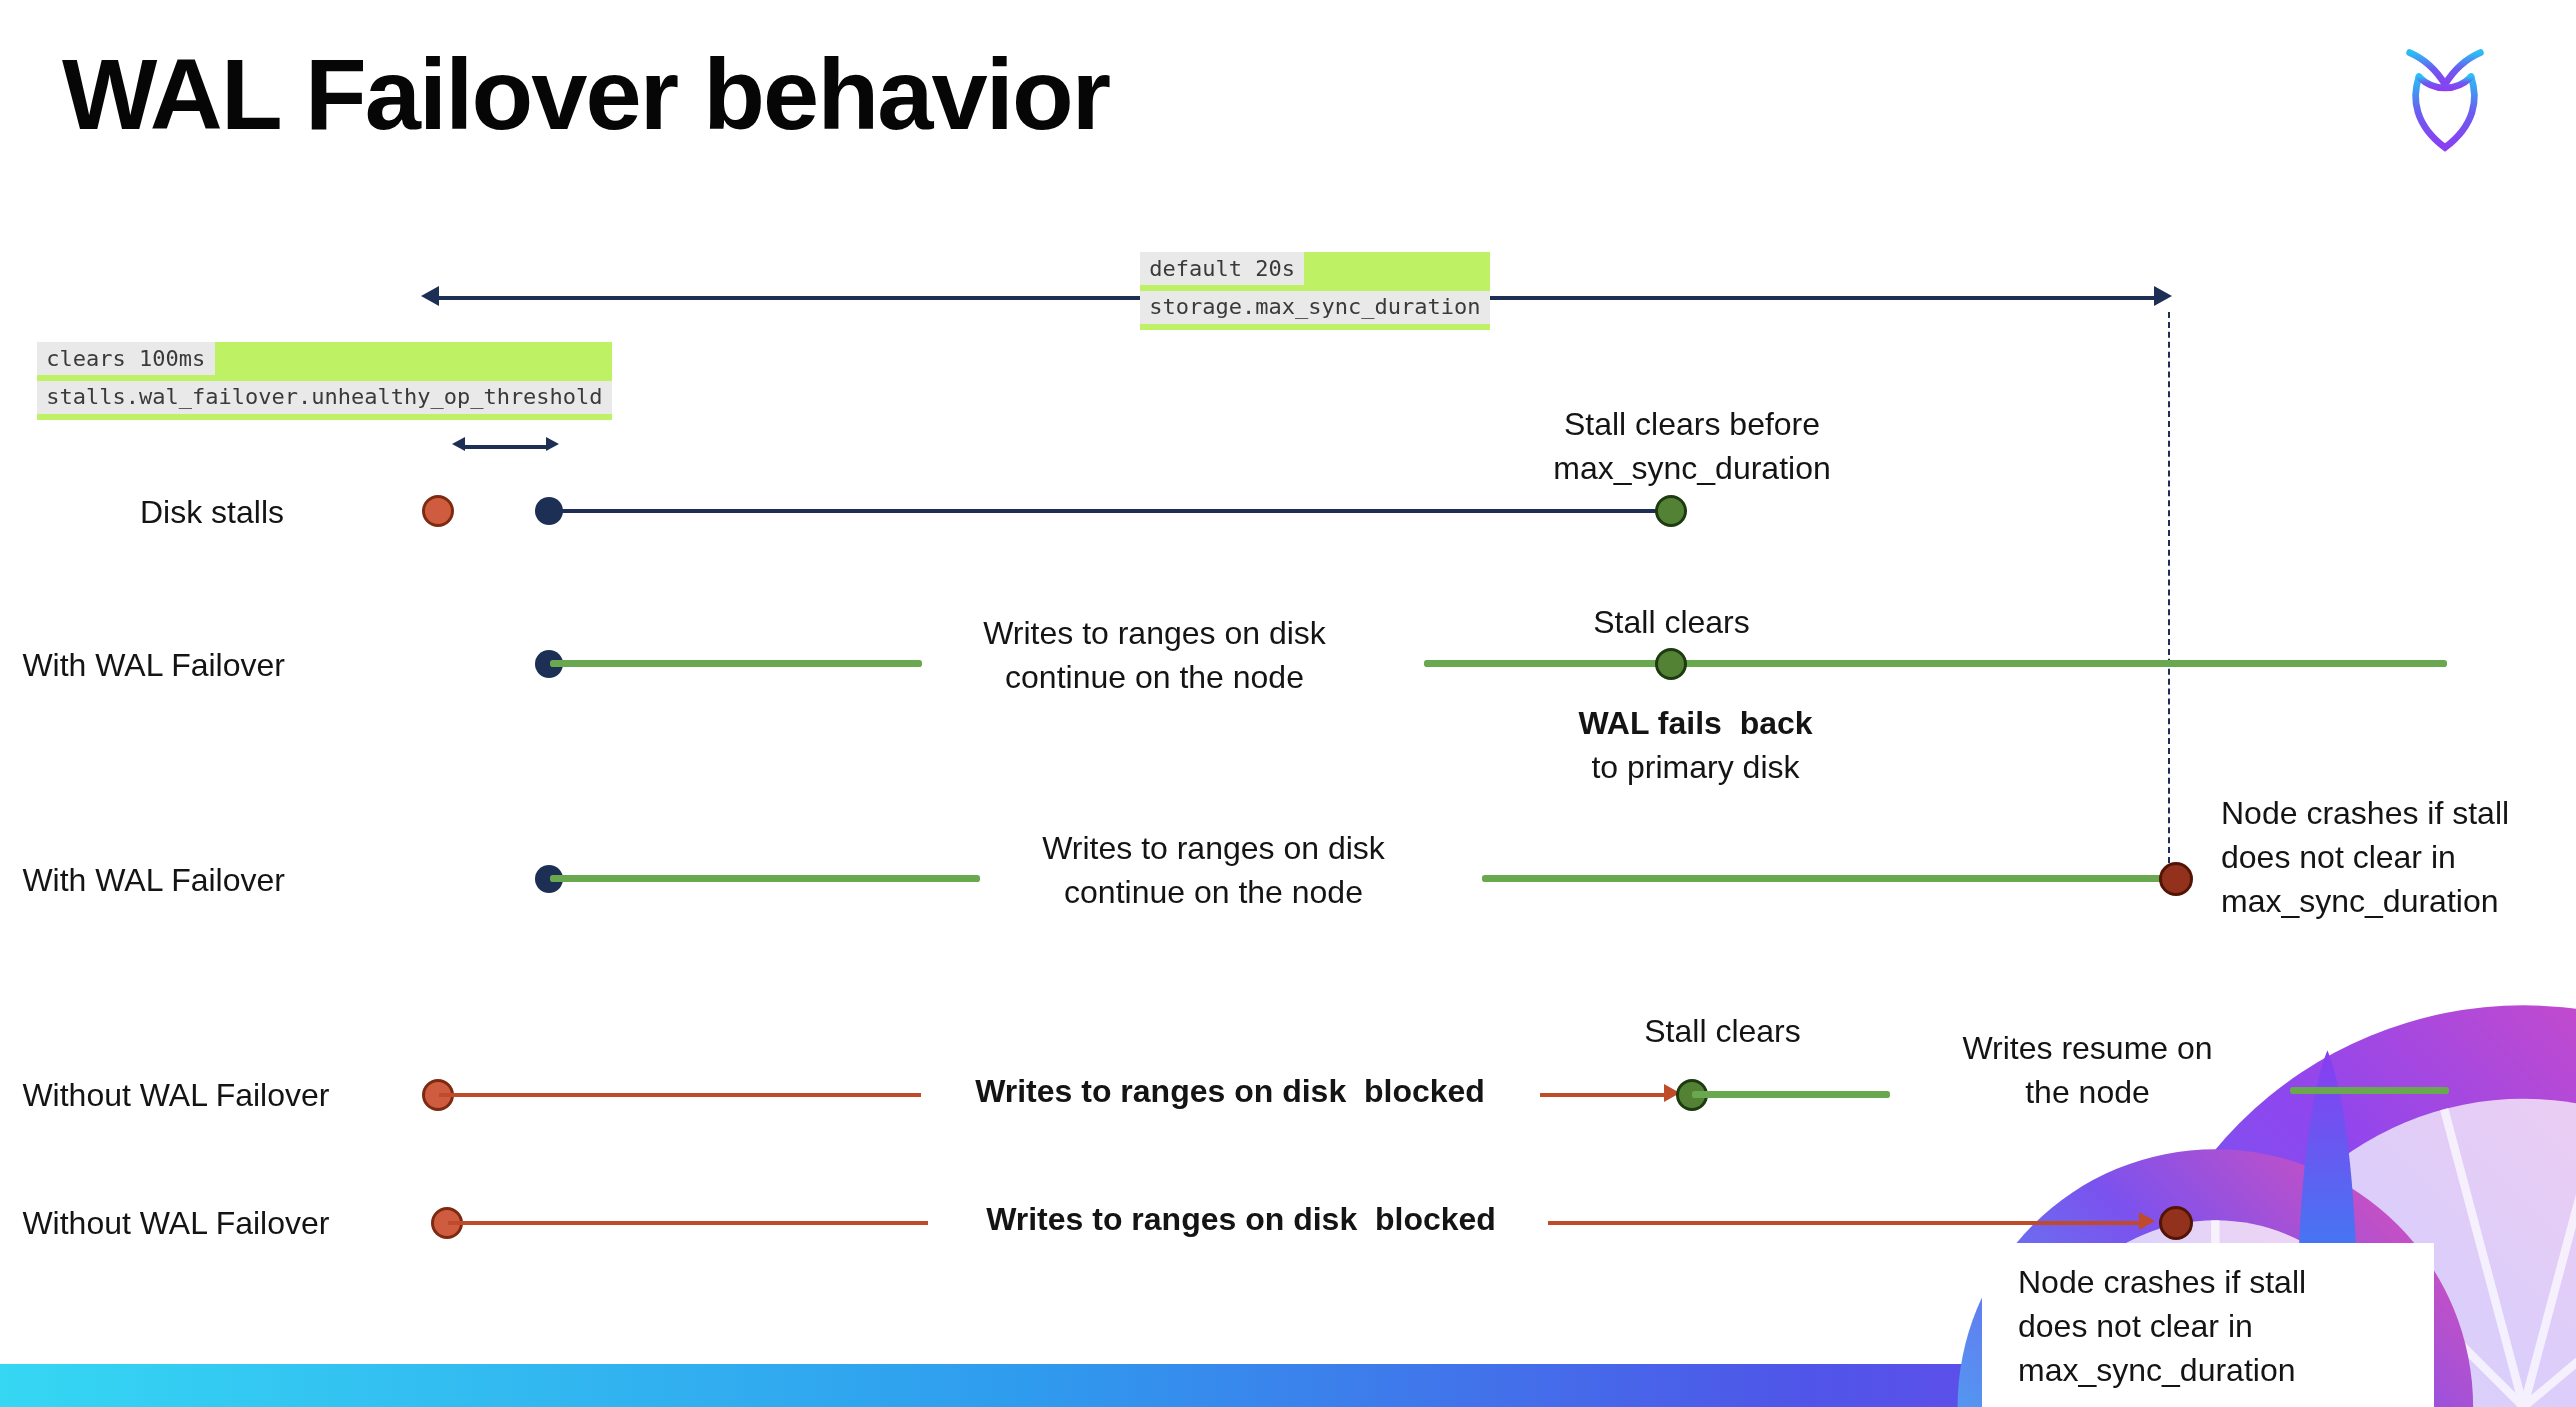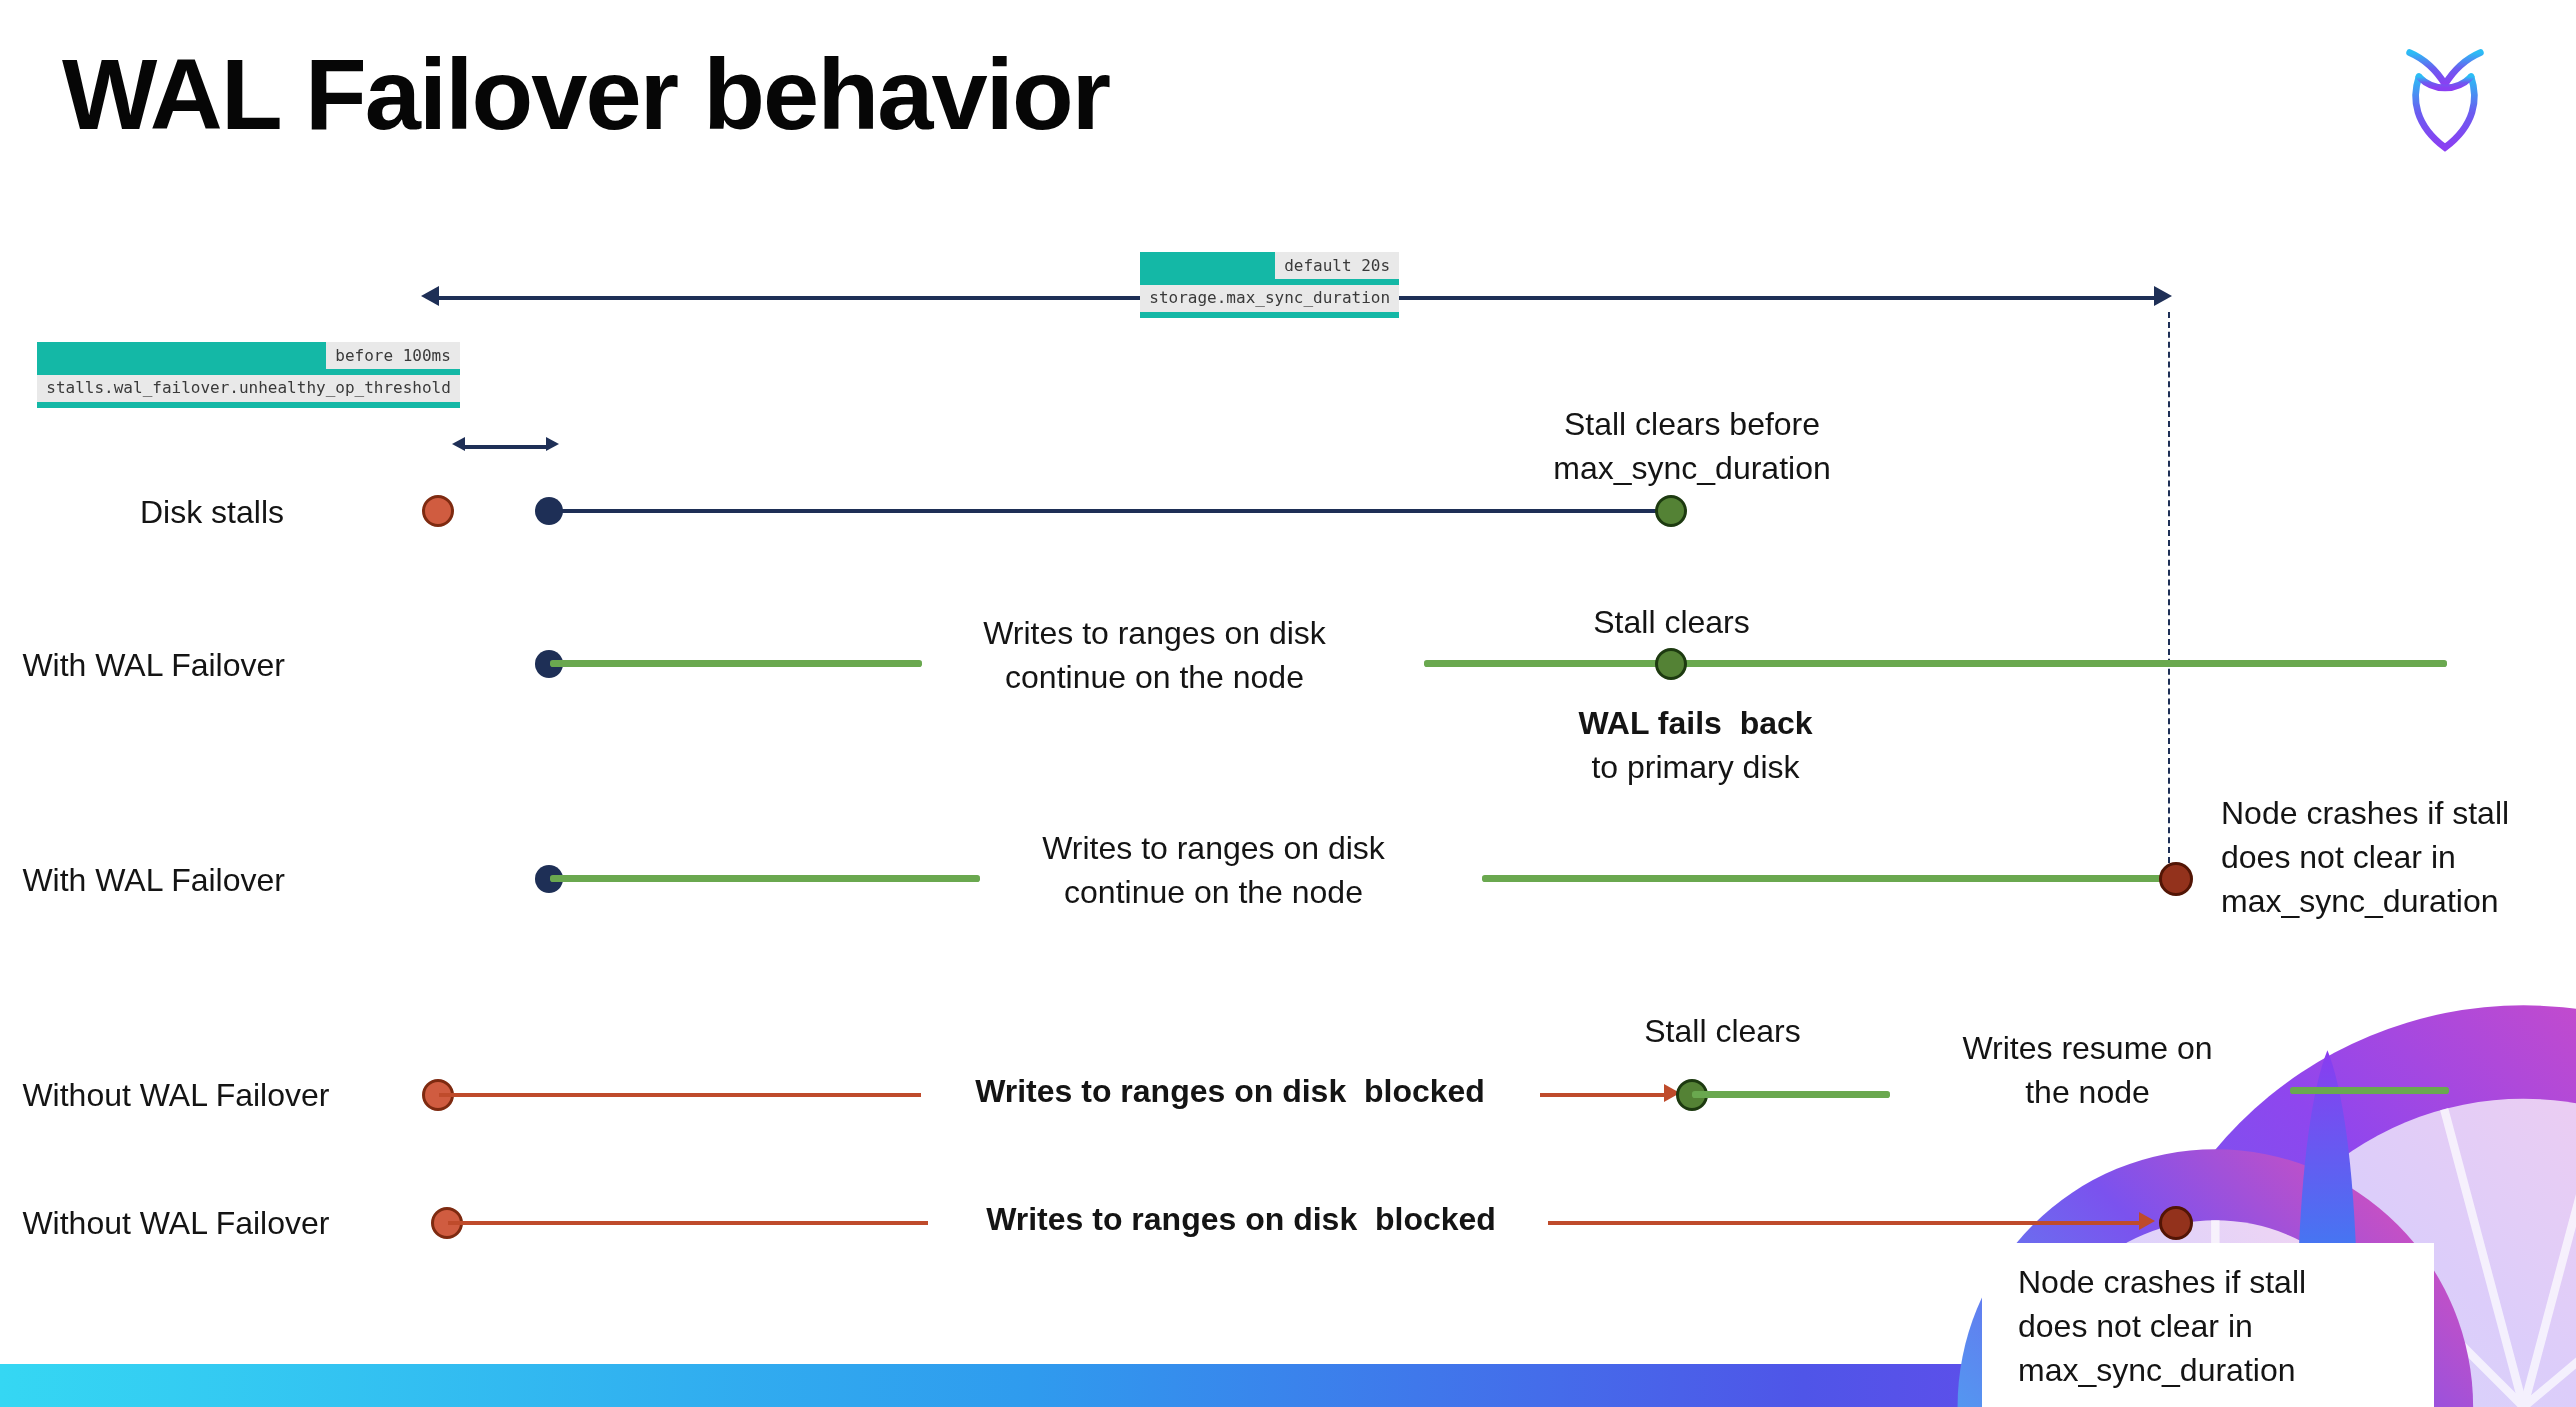--- a/index.html
+++ b/index.html
@@ -6,21 +6,21 @@
   #canvas{position:relative;width:2576px;height:1408px;background:#ffffff;overflow:hidden;
           font-family:"Liberation Sans",sans-serif;}
   .abs{position:absolute;}
   .title{font-size:101px;font-weight:800;color:#060606;letter-spacing:-1.9px;}
   .txt{position:absolute;font-size:32px;color:#141414;line-height:1.38;}
   .txt span{display:block;}
   .pre{white-space:pre-wrap;font-weight:bold;}
   .center{text-align:center;}
   .rightal{}
   .mono{position:absolute;font-family:"DejaVu Sans Mono","Liberation Mono",monospace;
-        font-size:16px;color:#3a3a3a;line-height:1.0;background:#14b8a6;z-index:3;text-align:right;}
+        font-size:22px;color:#3a3a3a;line-height:1.0;background:#bef264;z-index:3;}
   .mono .cl{margin-bottom:5.6px;}
   .mono .hl{display:inline-block;background:var(--code-highlight-bg,#e9e9e9);padding:5.6px 9.3px;}
   .hline{position:absolute;}
   .navyln{background:var(--navy,#1e2f56);height:3.7px;}
   .greenln{background:var(--green-line,#6aa84f);height:6.5px;border-radius:2.8px;}
   .redln{background:var(--red-line,#bf4b2b);height:3.7px;}
   .dot{position:absolute;border-radius:50%;box-sizing:border-box;}
   .dot-navy{width:28px;height:28px;background:var(--navy,#1e2f56);}
   .dot-red{width:32px;height:32px;background:var(--red-dot-fill,#d05c40);border:3.7px solid var(--red-dot-border,#7e2a10);}
   .dot-green{width:32px;height:32px;background:var(--green-dot,#548235);border:3.7px solid var(--green-dot-border,#1d3a10);}
@@ -66,21 +66,21 @@
   <div class="hline navyln" style="left:439px;top:296px;width:1716px;"></div>
   <div class="tri tri-left-navy" style="left:421px;top:286px;"></div>
   <div class="tri tri-right-navy" style="left:2154px;top:286px;"></div>
 
   <div class="mono" style="left:1140px;top:252px;">
     <div class="cl"><span class="hl">default 20s</span></div>
     <div class="cl"><span class="hl">storage.max_sync_duration</span></div>
   </div>
 
   <div class="mono" style="left:37px;top:342px;">
-    <div class="cl"><span class="hl">before 100ms</span></div>
+    <div class="cl"><span class="hl">clears 100ms</span></div>
     <div class="cl"><span class="hl">stalls.wal_failover.unhealthy_op_threshold</span></div>
   </div>
   <div class="hline navyln" style="left:465px;top:445px;width:82px;"></div>
   <div class="tri tri-left-sm" style="left:452px;top:437px;"></div>
   <div class="tri tri-right-sm" style="left:546px;top:437px;"></div>
 
   <div class="vdash" style="left:2168px;top:312px;height:551px;"></div>
 
   <div class="txt rightal" style="left:140px;top:490px;width:243px;">
     <span>Disk stalls</span>

